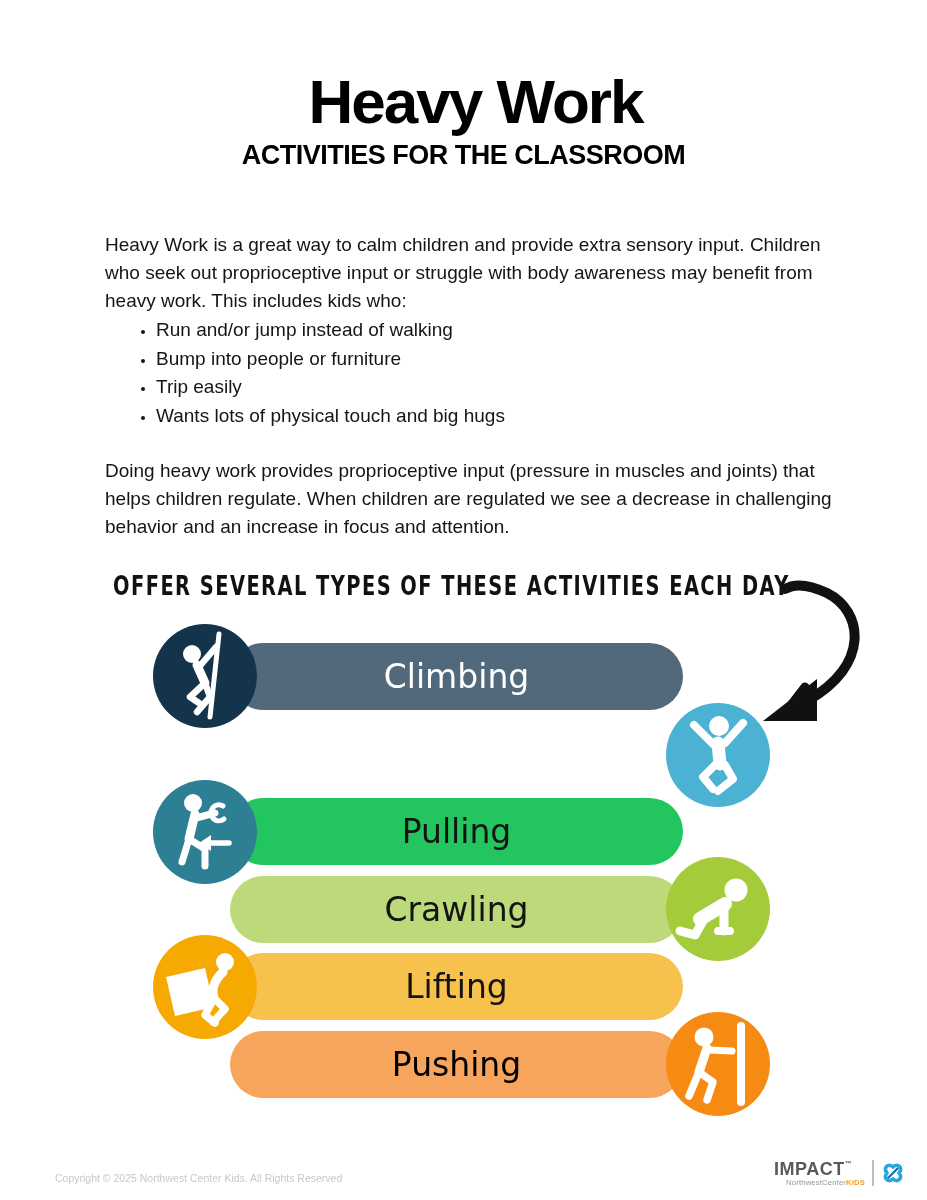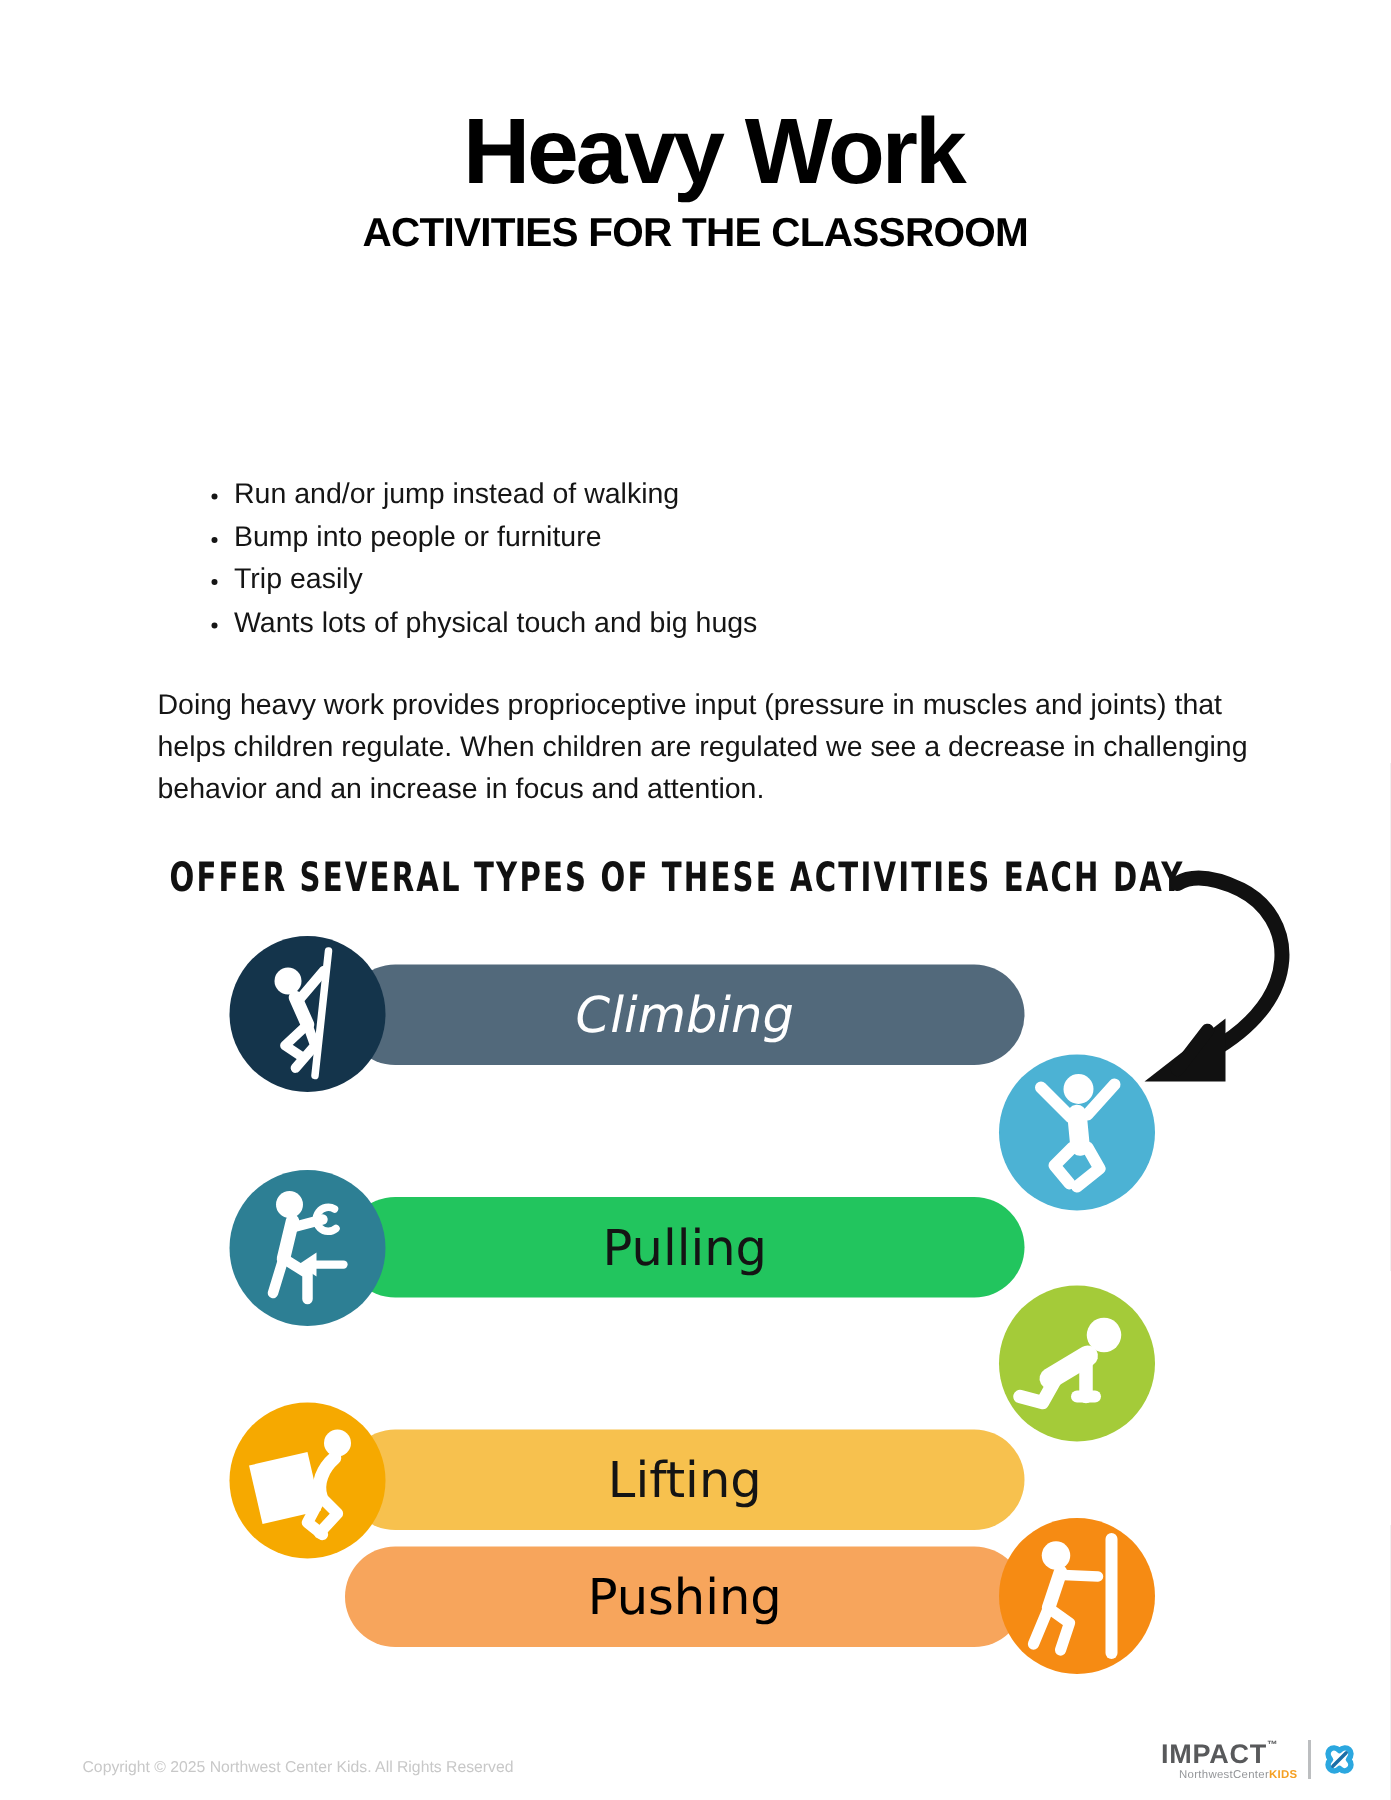--- a/index.html
+++ b/index.html
@@ -63,45 +63,49 @@
   .logo-divider{width:2px;height:26px;background:#bcbec0;}
 </style>
 </head>
 <body>
 
 <div class="page">
 
   <div class="title">Heavy Work</div>
   <div class="subtitle">ACTIVITIES FOR THE CLASSROOM</div>
 
+  <p class="para para1">Heavy Work is a great way to calm children and provide extra sensory input. Children who seek out proprioceptive input or struggle with body awareness may benefit from heavy work. This includes kids who:</p>
 
   <ul class="bullets">
     <li>Run and/or jump instead of walking</li>
     <li>Bump into people or furniture</li>
     <li>Trip easily</li>
     <li>Wants lots of physical touch and big hugs</li>
   </ul>
 
   <p class="para para2">Doing heavy work provides proprioceptive input (pressure in muscles and joints) that helps children regulate. When children are regulated we see a decrease in challenging behavior and an increase in focus and attention.</p>
 
   <div class="activities-heading">OFFER SEVERAL TYPES OF THESE ACTIVITIES EACH DAY</div>
 
   <div class="arrow-wrap">
     <svg viewBox="0 0 150 160" xmlns="http://www.w3.org/2000/svg">
       <path d="M30 14 C40 8, 55 10, 72 18 C108 36, 116 90, 52 126" fill="none" stroke="#111111" stroke-width="10" stroke-linecap="round"></path>
       <polygon points="62,104 8,146 62,146" fill="#111111"></polygon>
       <path d="M50 112 L30 138" stroke="#111111" stroke-width="9" stroke-linecap="round"></path>
     </svg>
   </div>
 
-  <div class="bar" style="top: 643px; background: rgb(82, 105, 123); font-style: italic;">
+  <div class="bar" style="top: 643px; background: rgb(82, 105, 123);">
     <span class="bar-label" style="color: rgb(255, 255, 255);">Climbing</span>
   </div>
   <div class="bar" style="top: 798px; background: #22c55e;">
     <span class="bar-label" style="color: rgb(20, 20, 20);">Pulling</span>
+  </div>
+  <div class="bar" style="top: 876px; background: rgb(188, 218, 121);">
+    <span class="bar-label" style="color: rgb(20, 20, 20);">Crawling</span>
   </div>
   <div class="bar" style="top: 953px; background: rgb(247, 193, 78);">
     <span class="bar-label" style="color: rgb(20, 20, 20);">Lifting</span>
   </div>
   <div class="bar" style="top: 1031px; background: rgb(247, 165, 92);">
     <span class="bar-label" style="color: #000000;">Pushing</span>
   </div>
 
   <div class="icon-circle" style="left: 153px; top: 624px; background: rgb(20, 52, 75);">
     <svg viewBox="0 0 104 104">

